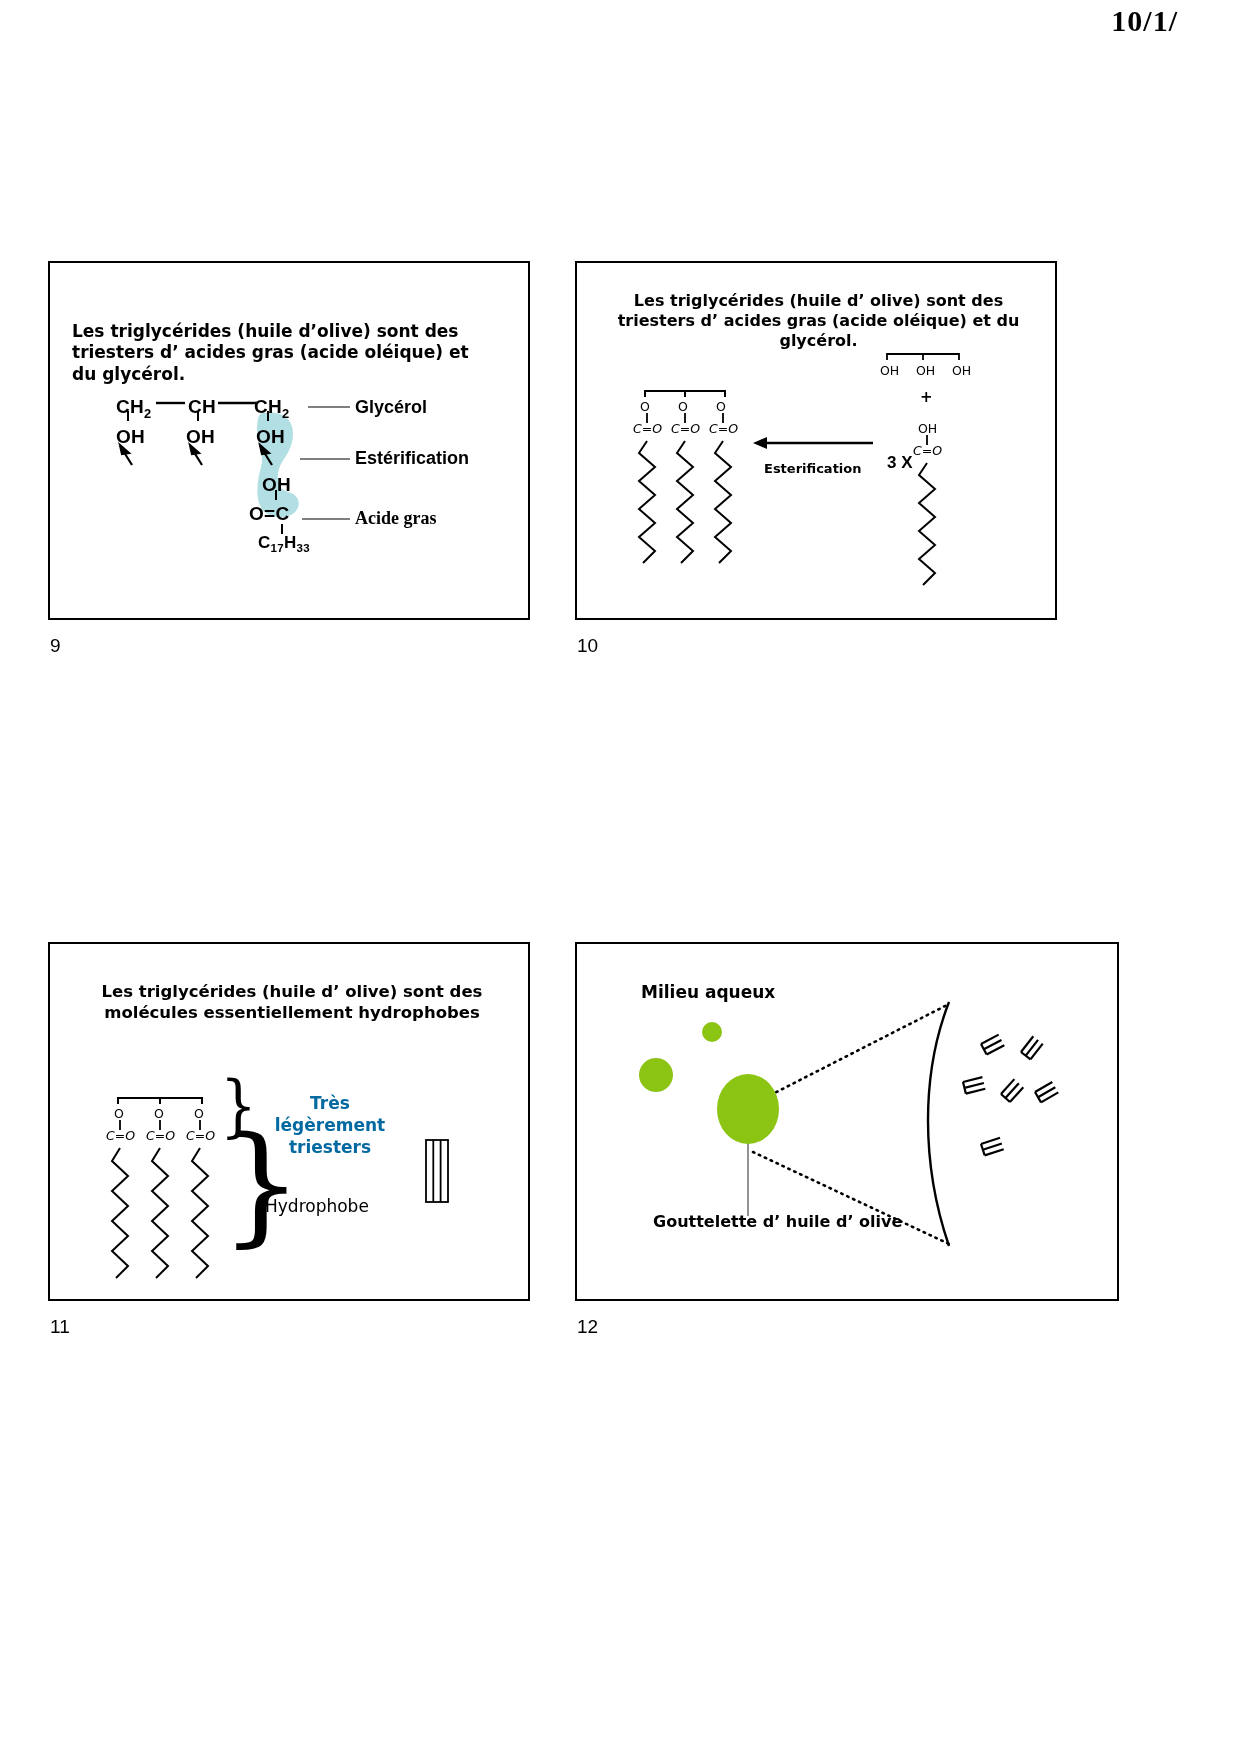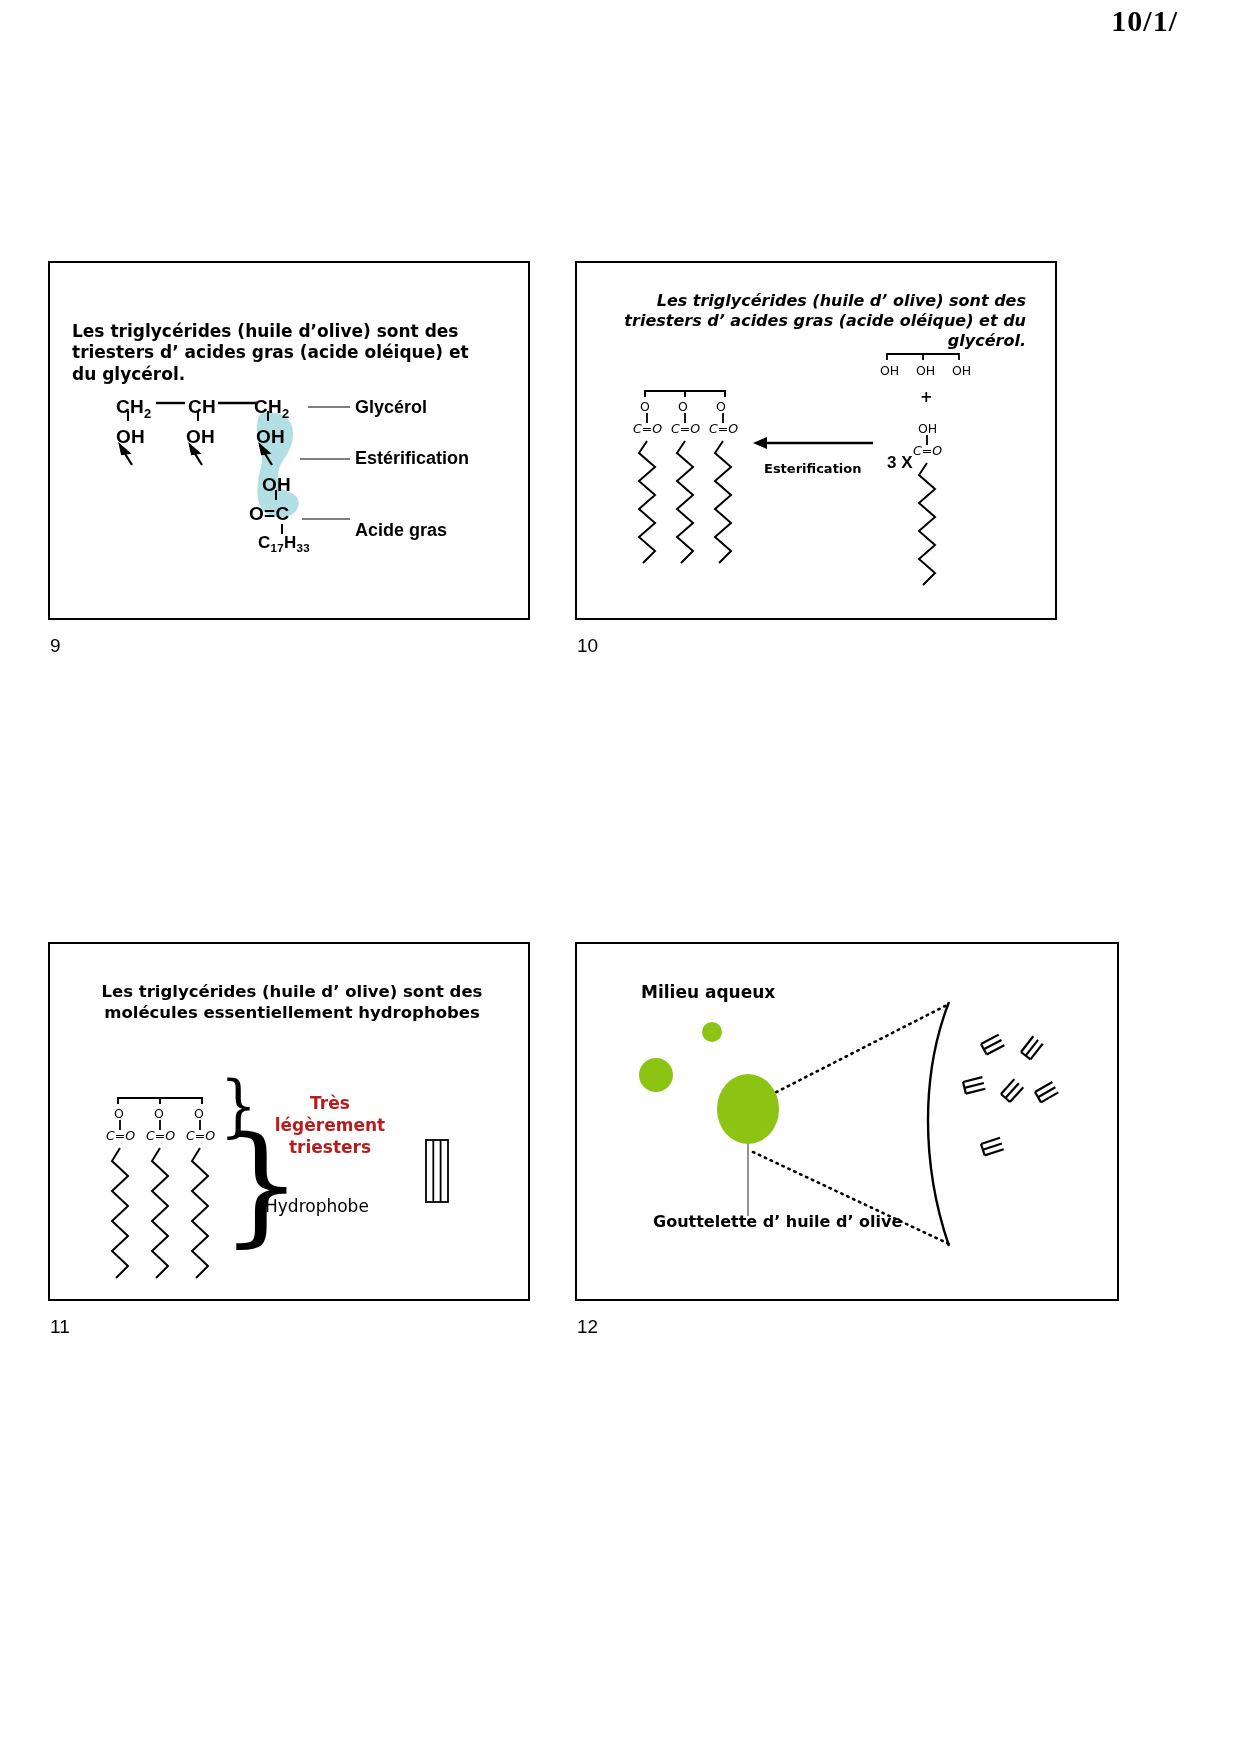--- a/index.html
+++ b/index.html
@@ -37,29 +37,29 @@
   }
   sub{font-size:.68em;}
 
   
   #slide9 .t9{left:22px;top:58px;width:420px;font-size:17px;text-align:left;}
   #s9-struct{position:absolute;left:0;top:0;width:482px;height:359px;}
   #slide9 .atom{position:absolute;font-size:19px;font-weight:600;letter-spacing:.3px;margin-top:8px;}
   #slide9 .side{position:absolute;font-size:18px;font-weight:600;}
 
   
-  #slide10 .t10{left:34px;top:28px;width:415px;font-size:16px;text-align:right;font-style:italic;}
+  #slide10 .t10{left:34px;top:28px;width:415px;font-size:16px;text-align:center;}
   #slide10 .small{position:absolute;font-size:13px;font-weight:bold;font-family:"DejaVu Sans",sans-serif;}
   #slide10 .oh{position:absolute;font-size:12.5px;font-family:"DejaVu Sans",sans-serif;}
   #slide10 .co{position:absolute;font-size:12.5px;font-style:italic;font-family:"DejaVu Sans",sans-serif;}
   #slide10 .x3{position:absolute;font-size:17px;font-weight:bold;}
 
   
   #slide11 .t11{left:30px;top:38px;width:424px;font-size:16.5px;text-align:center;}
-  #slide11 .blue{position:absolute;color:#b91c1c;font-weight:bold;font-size:17px;text-align:center;
+  #slide11 .blue{position:absolute;color:#0369a1;font-weight:bold;font-size:17px;text-align:center;
                  font-family:"DejaVu Sans",sans-serif;line-height:1.3;}
   #slide11 .hyd{position:absolute;font-size:17px;font-weight:normal;font-family:"DejaVu Sans",sans-serif;}
   #slide11 .brk{position:absolute;color:#000;font-size:58px;font-family:"DejaVu Serif",serif;}
 
   
   #slide12 .cap{position:absolute;font-weight:bold;font-family:"DejaVu Sans",sans-serif;color:#000;}
   .drop{position:absolute;background:#8CC413;border-radius:50%;}
 </style>
 </head>
 <body>
@@ -111,21 +111,21 @@
     <div class="atom" style="left:66px;top:155px;">OH</div>
     <div class="atom" style="left:136px;top:155px;">OH</div>
     <div class="atom" style="left:206px;top:155px;">OH</div>
 
     <div class="atom" style="left:212px;top:203px;">OH</div>
     <div class="atom" style="left:199px;top:232px;">O=C</div>
     <div class="atom" style="left:208px;top:262px;font-size:17px;">C<sub>17</sub>H<sub>33</sub></div>
 
     <div class="side" style="left:305px;top:134px;">Glycérol</div>
     <div class="side" style="left:305px;top:185px;">Estérification</div>
-    <div class="side" style="left:305px;top:257px;">Acide gras</div>
+    <div class="side" style="left:305px;top:245px;font-family:Liberation Serif, serif;">Acide gras</div>
   </div>
   <div class="slide-num" id="num9">9</div>
 
   <div class="slide" id="slide10">
 
     <div class="s-title t10">Les triglycérides (huile d’ olive) sont des triesters d’ acides gras (acide oléique) et du glycérol.</div>
 
     <svg style="position:absolute;left:0;top:0;" width="482" height="359" viewBox="0 0 482 359">
 
       <path d="M68,134 L68,128 L148,128 L148,134" fill="none" stroke="#000" stroke-width="2"></path>

